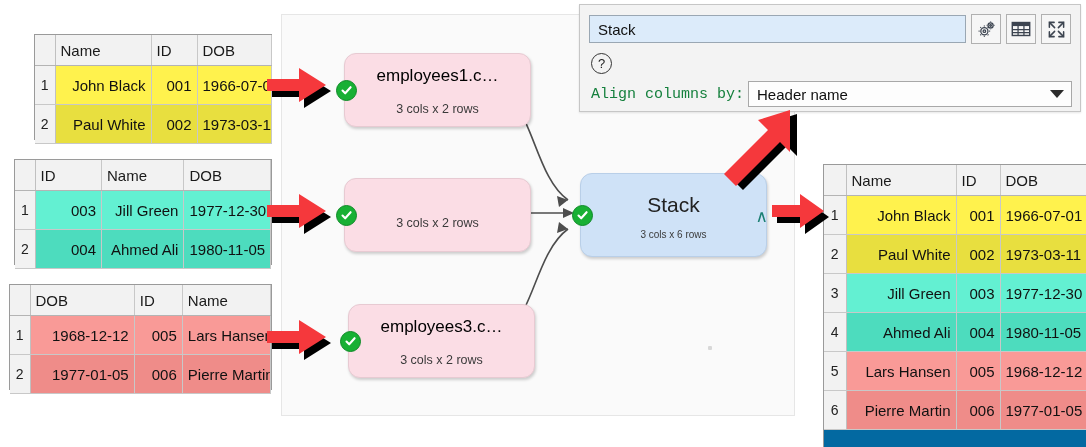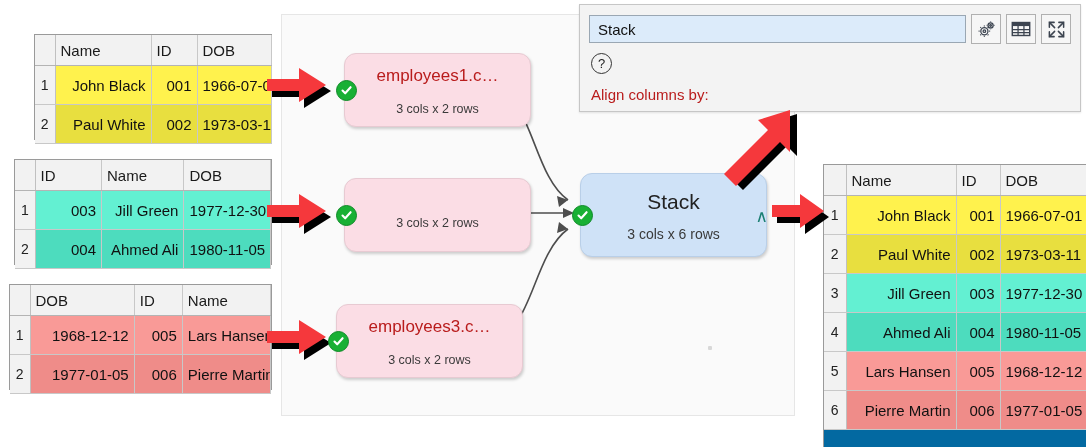--- a/index.html
+++ b/index.html
@@ -35,26 +35,26 @@
     background:#fafafa;
     border:1px solid #e6e6e6;
   }
 
   .node{
     position:absolute;border-radius:12px;
     box-shadow:1px 2px 3px rgba(0,0,0,.18);
     border:1px solid #cfc7ca;
     display:flex;flex-direction:column;align-items:center;justify-content:center;
   }
-  .node .title{font-size:17px;color:#b91c1c;margin-top:2px;}
+  .node .title{font-size:17px;color:#000000;margin-top:2px;}
   .node .sub{font-size:12.5px;color:#3a3a3a;margin-top:16px;}
   .node.pink{background:#fbdde5;border-color:#e7cad2;}
   .node.blue{background:#cfe2f7;border-color:#b9cfe8;}
   .node.blue .title{font-size:21px;color:#222;}
-  .node.blue .sub{font-size:14px;margin-top:12px;}
+  .node.blue .sub{font-size:10px;margin-top:12px;}
 
   .ok{
     position:absolute;width:19px;height:19px;border-radius:50%;
     background:#18b034;border:1px solid #0e8a27;
     display:flex;align-items:center;justify-content:center;
     left:-9px;top:50%;margin-top:-10px;z-index:5;
   }
   .ok svg{display:block}
 
   .caret{
@@ -80,21 +80,21 @@
     box-sizing:border-box;
   }
   #descRow{position:absolute;left:11px;top:46px;right:8px;height:24px;display:flex;align-items:center;gap:7px;}
   #descRow .qm{
     width:19px;height:19px;border-radius:50%;border:1.6px solid #333;
     display:flex;align-items:center;justify-content:center;font-size:13px;color:#222;
     flex:0 0 auto;
   }
   #descRow .dtxt{font-size:15px;color:#111;white-space:nowrap;overflow:hidden;}
   #alignRow{position:absolute;left:11px;top:76px;right:8px;height:26px;display:flex;align-items:center;}
-  #alignRow .lbl{font-size:15px;color:#b91c1c;margin-right:4px;white-space:nowrap;}
+  #alignRow .lbl{font-size:15px;color:#15803d;margin-right:4px;white-space:nowrap;font-family:Liberation Mono, monospace;}
   #combo{
     flex:1;height:26px;background:#fdfdfd;border:1px solid #a8a8a8;
     display:flex;align-items:center;justify-content:space-between;padding:0 7px 0 8px;
     font-size:15px;color:#101010;box-sizing:border-box;
   }
   #combo .arrow{width:0;height:0;border-left:7px solid transparent;border-right:7px solid transparent;border-top:8px solid #2b2b2b;}
 
   
   .redarrow{position:absolute;}
   .redarrow svg{display:block;overflow:visible;}
@@ -290,21 +290,21 @@
 
   <div class="node pink" style="left:62px;top:163px;width:185px;height:72px;">
     <div class="ok">
       <svg width="13" height="13" viewBox="0 0 13 13">
           <path d="M2.5 6.6 L5.2 9.3 L10.6 3.2" stroke="#fff" stroke-width="2.1" fill="none" stroke-linecap="round" stroke-linejoin="round"></path>
         </svg>
     </div>
     <div class="sub">3 cols x 2 rows</div>
   </div>
 
-  <div class="node pink" style="left:54px;top:289px;width:185px;height:72px;">
+  <div class="node pink" style="left:66px;top:289px;width:185px;height:72px;">
     <div class="ok">
       <svg width="13" height="13" viewBox="0 0 13 13">
           <path d="M2.5 6.6 L5.2 9.3 L10.6 3.2" stroke="#fff" stroke-width="2.1" fill="none" stroke-linecap="round" stroke-linejoin="round"></path>
         </svg>
     </div>
     <div class="title">employees3.c…</div>
     <div class="sub">3 cols x 2 rows</div>
   </div>
 
   <div class="node blue" style="left:298px;top:158px;width:185px;height:82px;">
@@ -352,20 +352,24 @@
       </svg>
     </div>
   </div>
 
   <div id="descRow">
     <div class="qm">?</div>
   </div>
 
   <div id="alignRow">
     <div class="lbl">Align columns by:</div>
+    <div id="combo">
+      <span>Header name</span>
+      <span class="arrow"></span>
+    </div>
   </div>
 </div>
 
 <div class="redarrow" style="left:267px;top:68px;">
   <svg width="74" height="46" viewBox="0 0 74 46">
     <g class="shadow" transform="translate(5,6)">
       <path d="M0 11 h32 V0 l27 17 -27 17 V23 H0 Z"></path>
     </g>
     <g class="body">
       <path d="M0 11 h32 V0 l27 17 -27 17 V23 H0 Z"></path>

